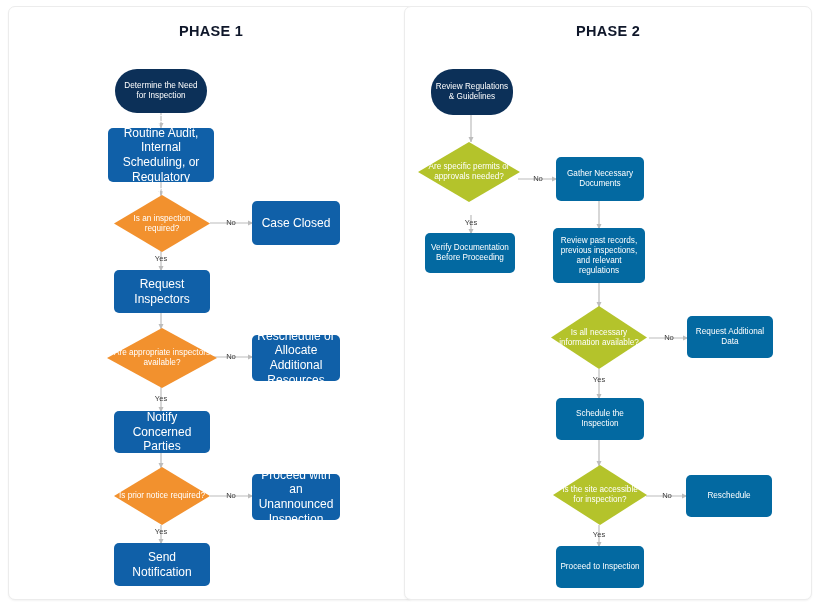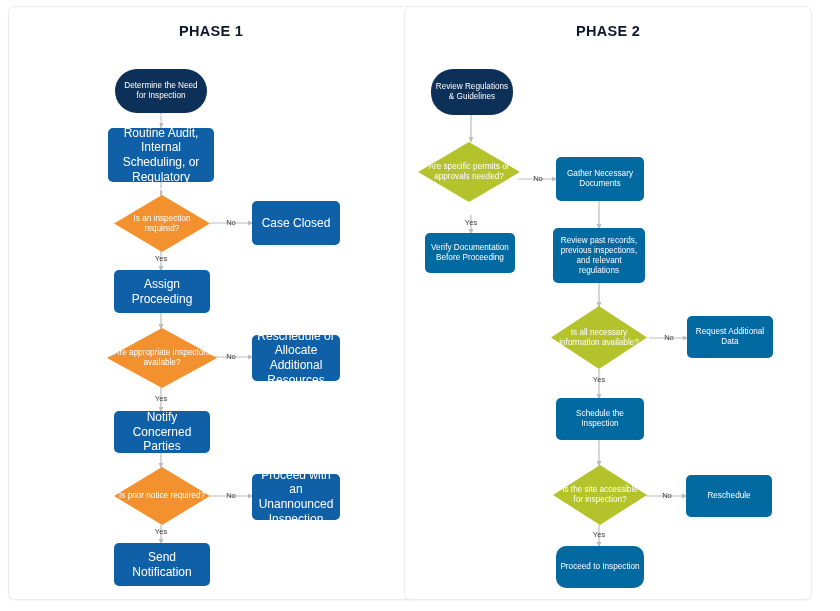--- a/index.html
+++ b/index.html
@@ -151,21 +151,21 @@
       <div class="node decision-orange" id="p1-d1" style="left:105px; top:188px; width:96px; height:57px;">
         <span class="diamond-shape"></span>
         <span class="txt">Is an inspection required?</span>
       </div>
 
       <div class="node process-dark" id="p1-case-closed" style="left:243px; top:194px; width:88px; height:44px;">
         <span class="txt">Case Closed</span>
       </div>
 
       <div class="node process-dark" id="p1-assign" style="left:105px; top:263px; width:96px; height:43px;">
-        <span class="txt">Assign Proceeding</span>
+        <span class="txt">Request Inspectors</span>
       </div>
 
       <div class="node decision-orange" id="p1-d2" style="left:98px; top:321px; width:110px; height:60px;">
         <span class="diamond-shape"></span>
         <span class="txt">Are appropriate inspectors available?</span>
       </div>
 
       <div class="node process-dark" id="p1-reschedule" style="left:243px; top:328px; width:88px; height:46px;">
         <span class="txt">Reschedule or Allocate Additional Resources</span>
       </div>
@@ -258,21 +258,21 @@
 
       <div class="node decision-green" id="p2-d3" style="left:148px; top:458px; width:94px; height:60px;">
         <span class="diamond-shape"></span>
         <span class="txt">Is the site accessible for inspection?</span>
       </div>
 
       <div class="node process-light" id="p2-reschedule" style="left:281px; top:468px; width:86px; height:42px;">
         <span class="txt">Reschedule</span>
       </div>
 
-      <div class="node process-light" id="p2-proceed" style="left:151px; top:539px; width:88px; height:42px;border-radius:10px;">
+      <div class="node process-light" id="p2-proceed" style="left:151px; top:539px; width:88px; height:42px;">
         <span class="txt">Proceed to Inspection</span>
       </div>
 
       <div class="edge-label" style="left:119px; top:167px; width:28px;">No</div>
       <div class="edge-label" style="left:52px; top:211px; width:28px;">Yes</div>
 
       <div class="edge-label" style="left:250px; top:326px; width:28px;">No</div>
       <div class="edge-label" style="left:180px; top:368px; width:28px;">Yes</div>
 
       <div class="edge-label" style="left:248px; top:484px; width:28px;">No</div>

